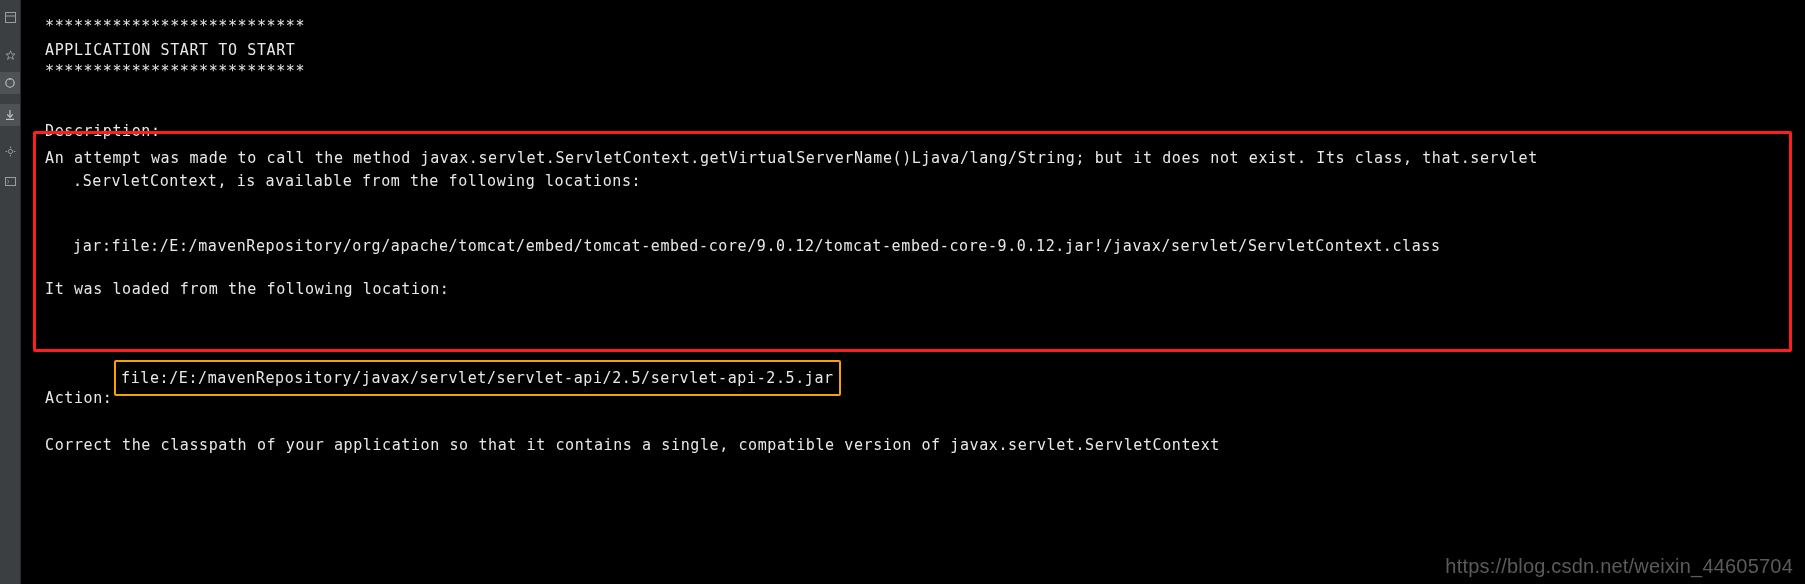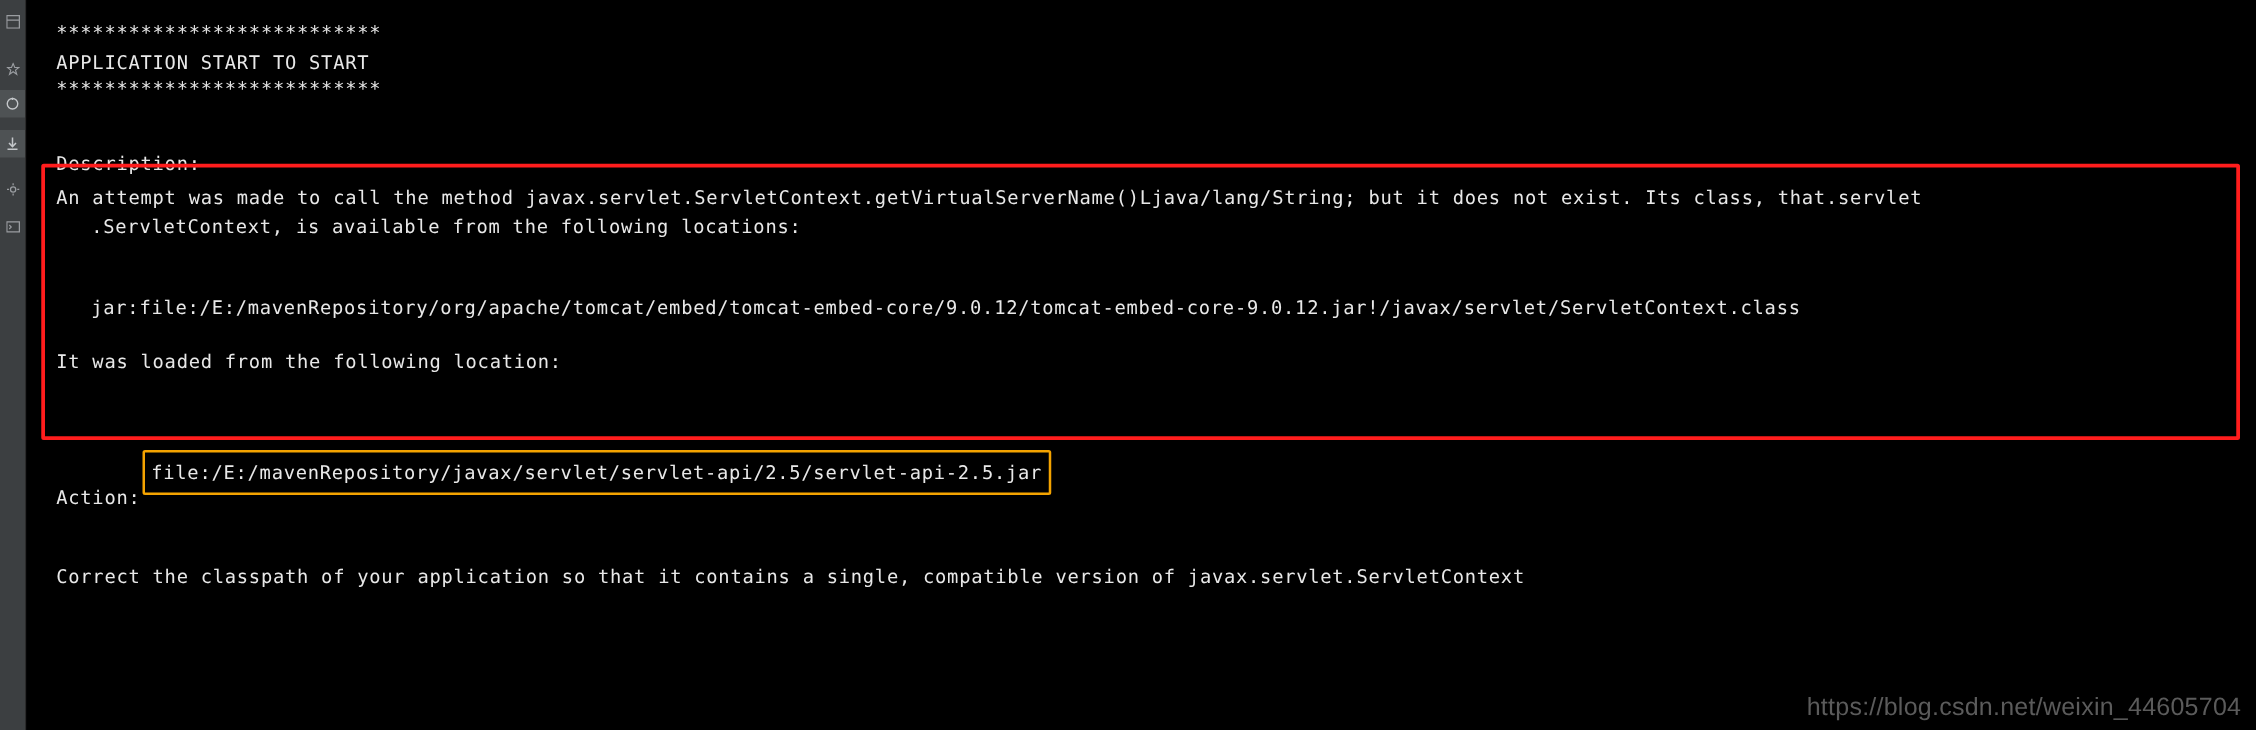--- a/index.html
+++ b/index.html
@@ -194,21 +194,21 @@
       <div class="line indent1" style="top:237px;">jar:file:/E:/mavenRepository/org/apache/tomcat/embed/tomcat-embed-core/9.0.12/tomcat-embed-core-9.0.12.jar!/javax/servlet/ServletContext.class</div>
 
       <div class="line" style="top:280px;">It was loaded from the following location:</div>
 
       <div class="yellowbox" style="width: 726.688px;">
         <span class="line">file:/E:/mavenRepository/javax/servlet/servlet-api/2.5/servlet-api-2.5.jar</span>
       </div>
 
       <div class="line" style="top:389px;">Action:</div>
 
-      <div class="line" style="top:452px;">Correct the classpath of your application so that it contains a single, compatible version of javax.servlet.ServletContext</div>
+      <div class="line" style="top:436px;">Correct the classpath of your application so that it contains a single, compatible version of javax.servlet.ServletContext</div>
 
 
       <div class="watermark">https://blog.csdn.net/weixin_44605704</div>
 
     </div>
   </div>
 
 </div>
 
 </body></html>

